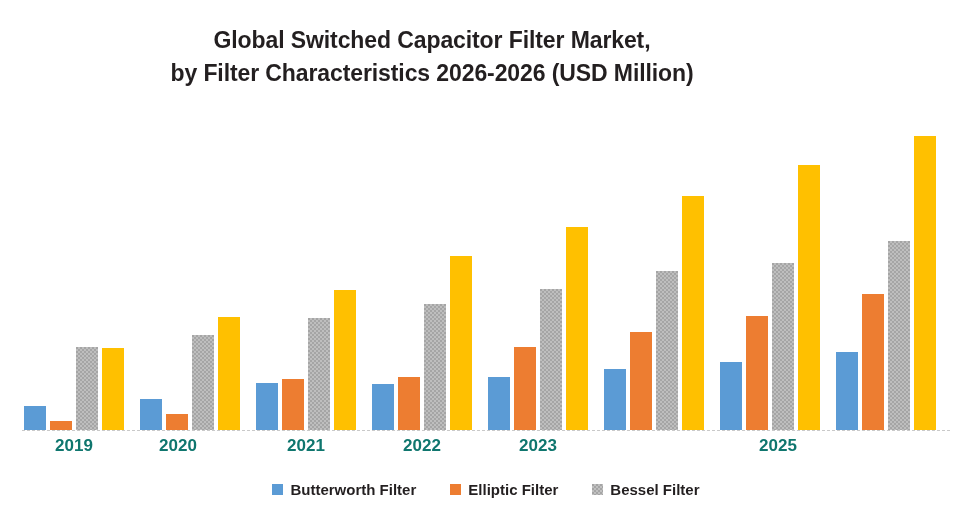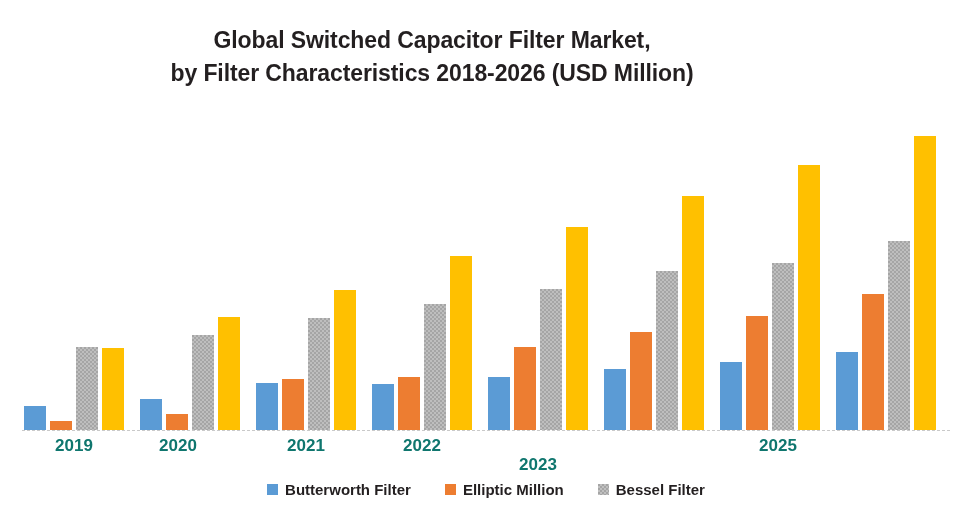--- a/index.html
+++ b/index.html
@@ -141,21 +141,21 @@
     color: #231f20;
   }
 </style>
 </head>
 <body>
 
 <div id="chart-root">
 
   <div id="chart-title">
     <span class="title-line">Global Switched Capacitor Filter Market,</span>
-    <span class="title-line">by Filter Characteristics 2018-2026 (USD Million)</span>
+    <span class="title-line">by Filter Characteristics 2026-2026 (USD Million)</span>
   </div>
 
   <div id="plot-area">
     <div id="baseline"></div>
   <div class="group" style="left: 2px; width: 100px;">
         <div class="bar s-butterworth" style="left: 0px; height: 23.5172px;"></div>
         <div class="bar s-elliptic" style="left: 26px; height: 8.55172px;"></div>
         <div class="bar s-bessel" style="left: 52px; height: 83.3793px;"></div>
         <div class="bar s-programmable" style="left: 78px; height: 82.3103px;"></div>
       </div>
@@ -201,32 +201,32 @@
         <div class="bar s-bessel" style="left: 52px; height: 189.207px;"></div>
         <div class="bar s-programmable" style="left: 78px; height: 293.966px;"></div>
       </div>
     </div>
 
   <div id="category-axis">
       <div class="cat-label" style="left: 52px;">2019</div>
       <div class="cat-label" style="left: 156px;">2020</div>
       <div class="cat-label" style="left: 284px;">2021</div>
       <div class="cat-label" style="left: 400px;">2022</div>
-      <div class="cat-label" style="left: 516px; margin-top: 19px;">2023</div>
+      <div class="cat-label" style="left: 516px;">2023</div>
       <div class="cat-label" style="left: 756px;">2025</div>
     </div>
 
   <div id="legend">
       <div class="legend-item">
         <span class="legend-swatch s-butterworth"></span>
         <span class="legend-label">Butterworth Filter</span>
       </div>
       <div class="legend-item">
         <span class="legend-swatch s-elliptic"></span>
-        <span class="legend-label">Elliptic Million</span>
+        <span class="legend-label">Elliptic Filter</span>
       </div>
       <div class="legend-item">
         <span class="legend-swatch s-bessel"></span>
         <span class="legend-label">Bessel Filter</span>
       </div>
     </div>
 
 </div>
 
 </body></html>

